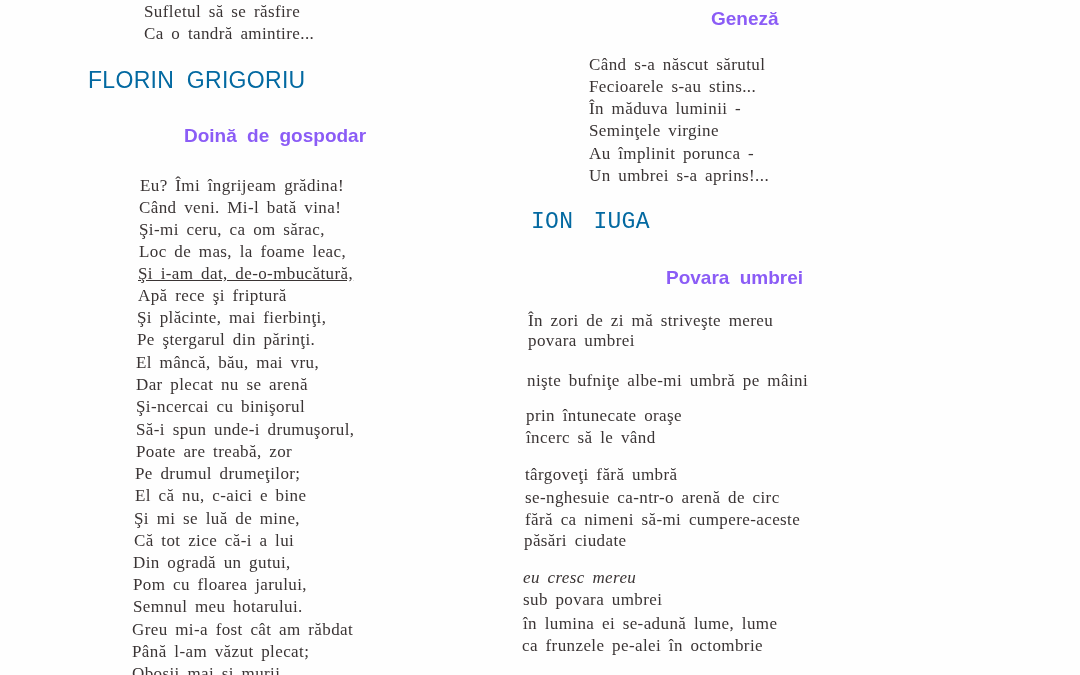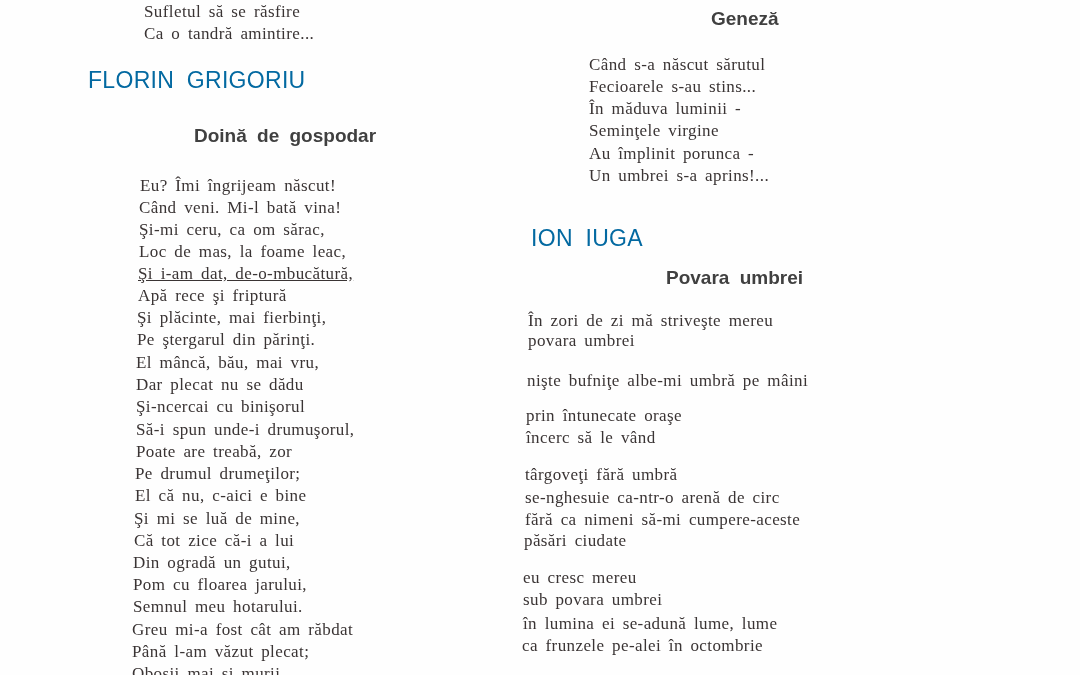--- a/index.html
+++ b/index.html
@@ -5,43 +5,43 @@
   html, body { margin:0; padding:0; }
   body {
     width:1080px; height:675px; overflow:hidden; position:relative;
     background:#fefefe; color:#3a3434;
   }
   .serif { font-family: "Liberation Serif", "DejaVu Serif", serif; font-size:17px; letter-spacing:0.4px; word-spacing:3px; }
   .sans { font-family: "Liberation Sans", "DejaVu Sans", sans-serif; }
   .abs { position:absolute; white-space:nowrap; }
   .line { position:absolute; white-space:nowrap; line-height:22px; }
   .author { font-size:23px; color:#0369a1; letter-spacing:0.3px; word-spacing:6px; }
-  .title { font-size:19px; font-weight:bold; color:#404040; word-spacing:5px; }
+  .title { font-size:19px; font-weight:bold; color:#8b5cf6; word-spacing:5px; }
 </style>
 </head>
 <body>
 
 <div>
   <div class="line serif" style="left:144px;top:1px;">Sufletul să se răsfire</div>
   <div class="line serif" style="left:144px;top:23px;">Ca o tandră amintire...</div>
 
   <div class="abs sans author" style="left:88px;top:67px;">FLORIN  GRIGORIU</div>
-  <div class="abs sans title" style="left:194px;top:125px;">Doină  de  gospodar</div>
+  <div class="abs sans title" style="left:184px;top:125px;">Doină  de  gospodar</div>
 
   <div>
-    <div class="line serif" style="left:140px;top:175px;">Eu? Îmi  îngrijeam  născut!</div>
+    <div class="line serif" style="left:140px;top:175px;">Eu? Îmi  îngrijeam  grădina!</div>
     <div class="line serif" style="left:139px;top:197px;">Când  veni. Mi-l  bată  vina!</div>
     <div class="line serif" style="left:139px;top:219px;">Şi-mi  ceru, ca  om  sărac,</div>
     <div class="line serif" style="left:139px;top:241px;">Loc  de  mas, la  foame  leac,</div>
     <div class="line serif" style="left:138px;top:263px;text-decoration:underline;">Şi  i-am  dat, de-o-mbucătură,</div>
     <div class="line serif" style="left:138px;top:285px;">Apă  rece  şi  friptură</div>
     <div class="line serif" style="left:137px;top:307px;">Şi  plăcinte, mai  fierbinţi,</div>
     <div class="line serif" style="left:137px;top:329px;">Pe  ştergarul  din  părinţi.</div>
     <div class="line serif" style="left:136px;top:352px;">El  mâncă, bău, mai  vru,</div>
-    <div class="line serif" style="left:136px;top:374px;">Dar  plecat  nu  se  dădu</div>
+    <div class="line serif" style="left:136px;top:374px;">Dar  plecat  nu  se  arenă</div>
     <div class="line serif" style="left:136px;top:396px;">Şi-ncercai  cu  binişorul</div>
     <div class="line serif" style="left:136px;top:419px;">Să-i  spun  unde-i  drumuşorul,</div>
     <div class="line serif" style="left:136px;top:441px;">Poate  are  treabă, zor</div>
     <div class="line serif" style="left:135px;top:463px;">Pe  drumul  drumeţilor;</div>
     <div class="line serif" style="left:135px;top:485px;">El  că  nu, c-aici  e  bine</div>
     <div class="line serif" style="left:134px;top:508px;">Şi  mi  se  luă  de  mine,</div>
     <div class="line serif" style="left:134px;top:530px;">Că  tot  zice  că-i  a  lui</div>
     <div class="line serif" style="left:133px;top:552px;">Din  ogradă  un  gutui,</div>
     <div class="line serif" style="left:133px;top:574px;">Pom  cu  floarea  jarului,</div>
     <div class="line serif" style="left:133px;top:596px;">Semnul  meu  hotarului.</div>
@@ -56,35 +56,35 @@
 
   <div>
     <div class="line serif" style="left:589px;top:54px;">Când  s-a  născut  sărutul</div>
     <div class="line serif" style="left:589px;top:76px;">Fecioarele  s-au  stins...</div>
     <div class="line serif" style="left:589px;top:98px;">În  măduva  luminii -</div>
     <div class="line serif" style="left:589px;top:120px;">Seminţele  virgine</div>
     <div class="line serif" style="left:589px;top:143px;">Au  împlinit  porunca -</div>
     <div class="line serif" style="left:589px;top:165px;">Un  umbrei  s-a  aprins!...</div>
   </div>
 
-  <div class="abs sans author" style="left:531px;top:225px;">ION  IUGA</div>
+  <div class="abs sans author" style="left:531px;top:209px;font-family:Liberation Mono, monospace;">ION  IUGA</div>
   <div class="abs sans title" style="left:666px;top:267px;">Povara  umbrei</div>
 
   <div>
     <div class="line serif" style="left:528px;top:310px;">În  zori  de  zi  mă  striveşte  mereu</div>
     <div class="line serif" style="left:528px;top:330px;">povara  umbrei</div>
 
     <div class="line serif" style="left:527px;top:370px;">nişte  bufniţe  albe-mi  umbră  pe  mâini</div>
 
     <div class="line serif" style="left:526px;top:405px;">prin  întunecate  oraşe</div>
     <div class="line serif" style="left:526px;top:427px;">încerc  să  le  vând</div>
 
     <div class="line serif" style="left:525px;top:464px;">târgoveţi  fără  umbră</div>
     <div class="line serif" style="left:525px;top:487px;">se-nghesuie  ca-ntr-o  arenă  de  circ</div>
     <div class="line serif" style="left:525px;top:509px;">fără  ca  nimeni  să-mi  cumpere-aceste</div>
     <div class="line serif" style="left:524px;top:530px;">păsări  ciudate</div>
 
-    <div class="line serif" style="left:523px;top:567px;">eu  cresc  mereu</div>
+    <div class="line serif" style="left:523px;top:567px;font-style:italic;">eu  cresc  mereu</div>
     <div class="line serif" style="left:523px;top:589px;">sub  povara  umbrei</div>
     <div class="line serif" style="left:523px;top:613px;">în  lumina  ei  se-adună  lume, lume</div>
     <div class="line serif" style="left:522px;top:635px;">ca  frunzele  pe-alei  în  octombrie</div>
   </div>
 </div>
 
 </body></html>

